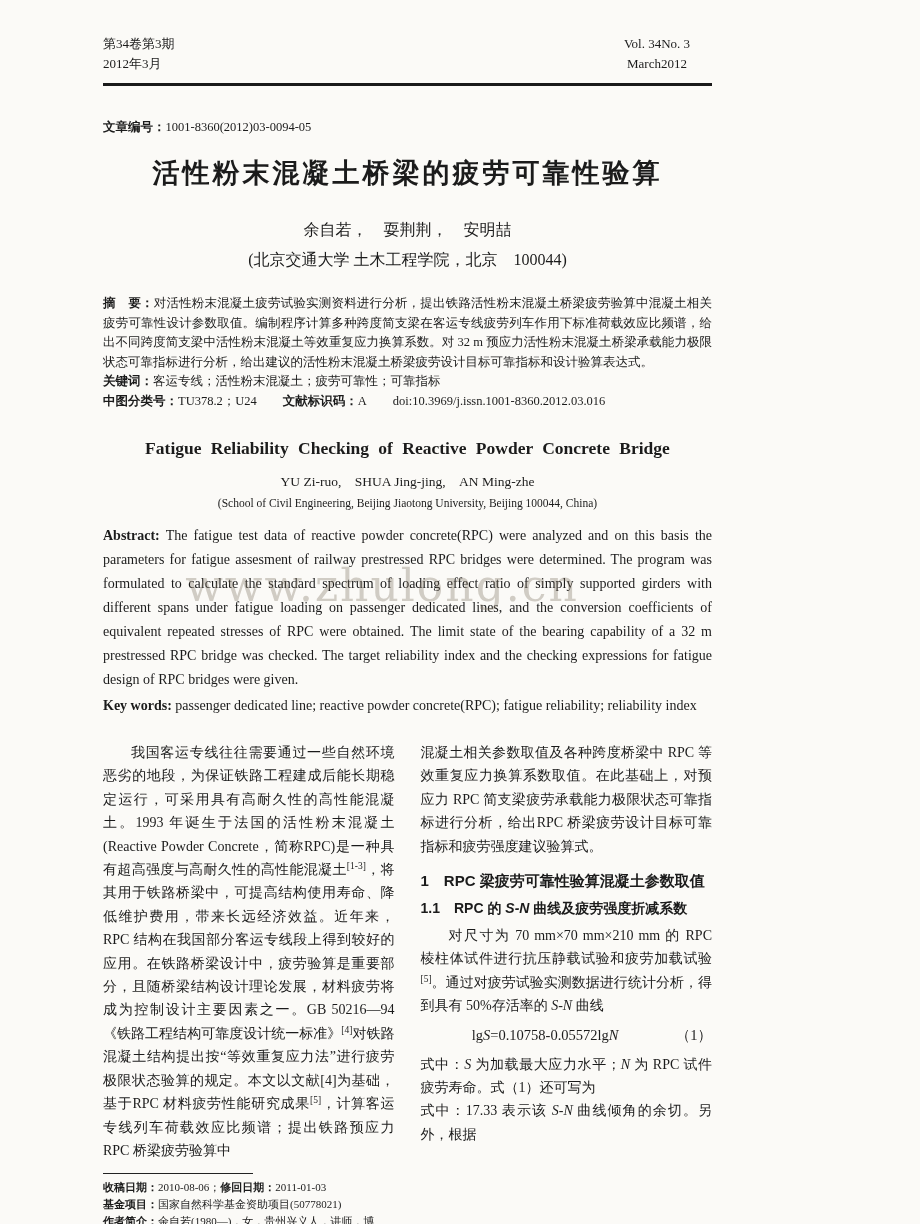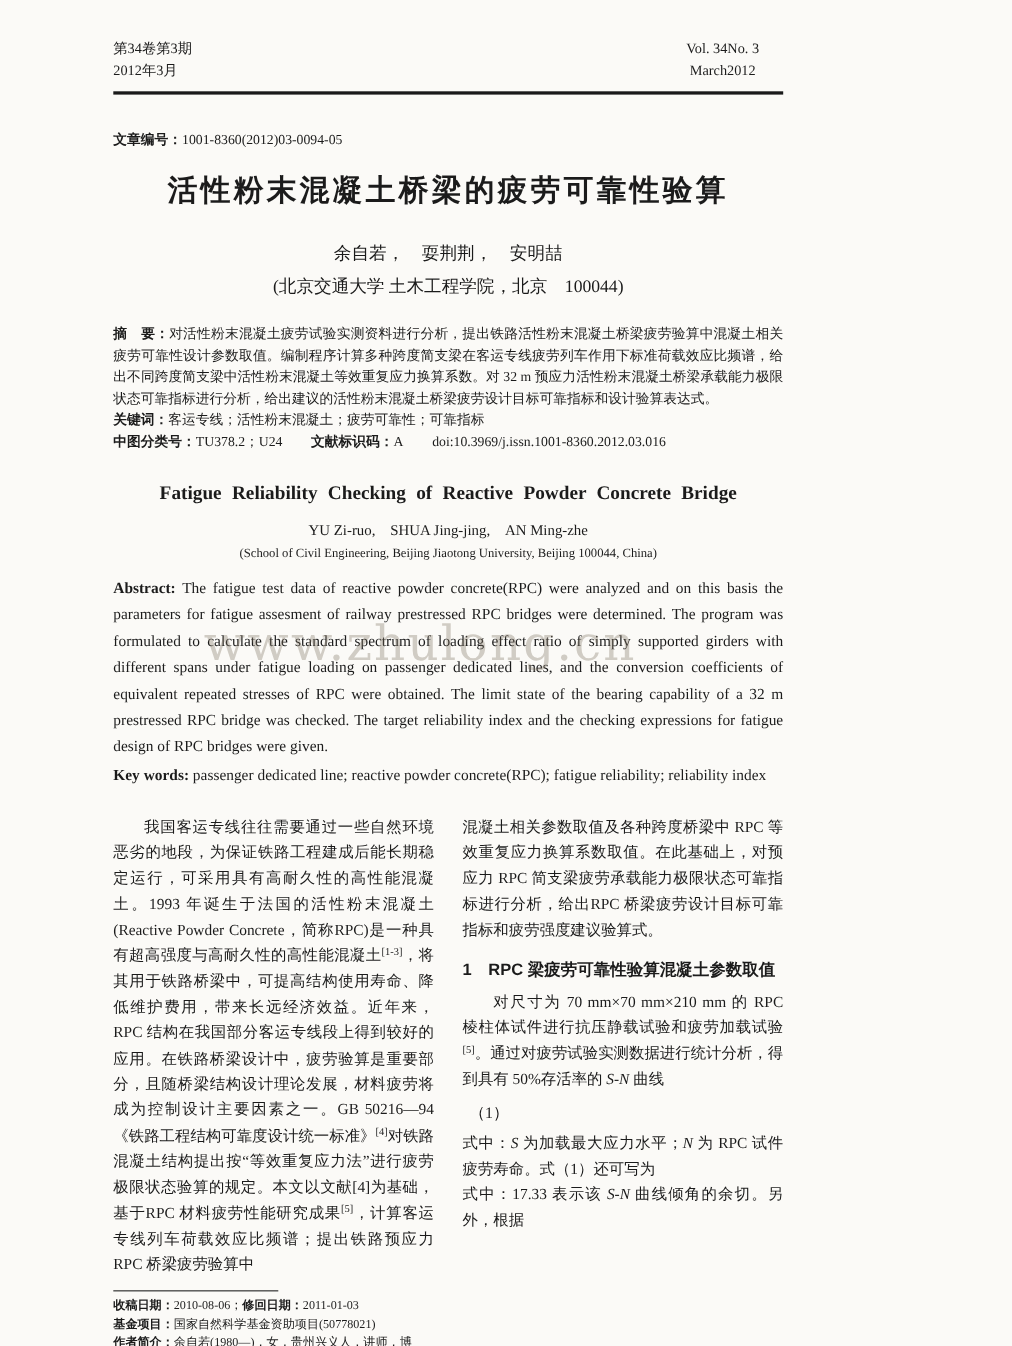--- a/index.html
+++ b/index.html
@@ -129,24 +129,26 @@
         <p class="fn-line"><span class="fn-label">作者简介：</span><span>余自若(1980—)，女，贵州兴义人，讲师，博士。</span></p>
         <p class="fn-line"><span class="fn-label">E-mail：</span><span>zryu@bjtu.edu.cn</span></p>
       </div>
     </div>
 
     <div class="col">
       <p class="body-par">混凝土相关参数取值及各种跨度桥梁中 RPC 等效重复应力换算系数取值。在此基础上，对预应力 RPC 简支梁疲劳承载能力极限状态可靠指标进行分析，给出RPC 桥梁疲劳设计目标可靠指标和疲劳强度建议验算式。</p>
 
       <h3 class="sec-h1">1　RPC 梁疲劳可靠性验算混凝土参数取值</h3>
 
+      <h4 class="sec-h2"><span>1.1　RPC 的 </span><span class="var">S-N</span><span> 曲线及疲劳强度折减系数</span></h4>
 
       <p class="body-par indent"><span>对尺寸为 70 mm×70 mm×210 mm 的 RPC 棱柱体试件进行抗压静载试验和疲劳加载试验</span><sup class="ref">[5]</sup><span>。通过对疲劳试验实测数据进行统计分析，得到具有 50%存活率的 </span><span class="var">S-N</span><span> 曲线</span></p>
 
       <div class="equation">
+          <span class="eq-body"><span>lg</span><span class="var">S</span><span>=0.10758-0.05572lg</span><span class="var">N</span><span></span></span>
           <span class="eq-num">（1）</span>
         </div>
 
       <p class="body-par"><span>式中：</span><span class="var">S</span><span> 为加载最大应力水平；</span><span class="var">N</span><span> 为 RPC 试件疲劳寿命。式（1）还可写为</span></p>
 
 
       <p class="body-par"><span>式中：17.33 表示该 </span><span class="var">S-N</span><span> 曲线倾角的余切。另外，根据</span></p>
     </div>
 
   </div>

